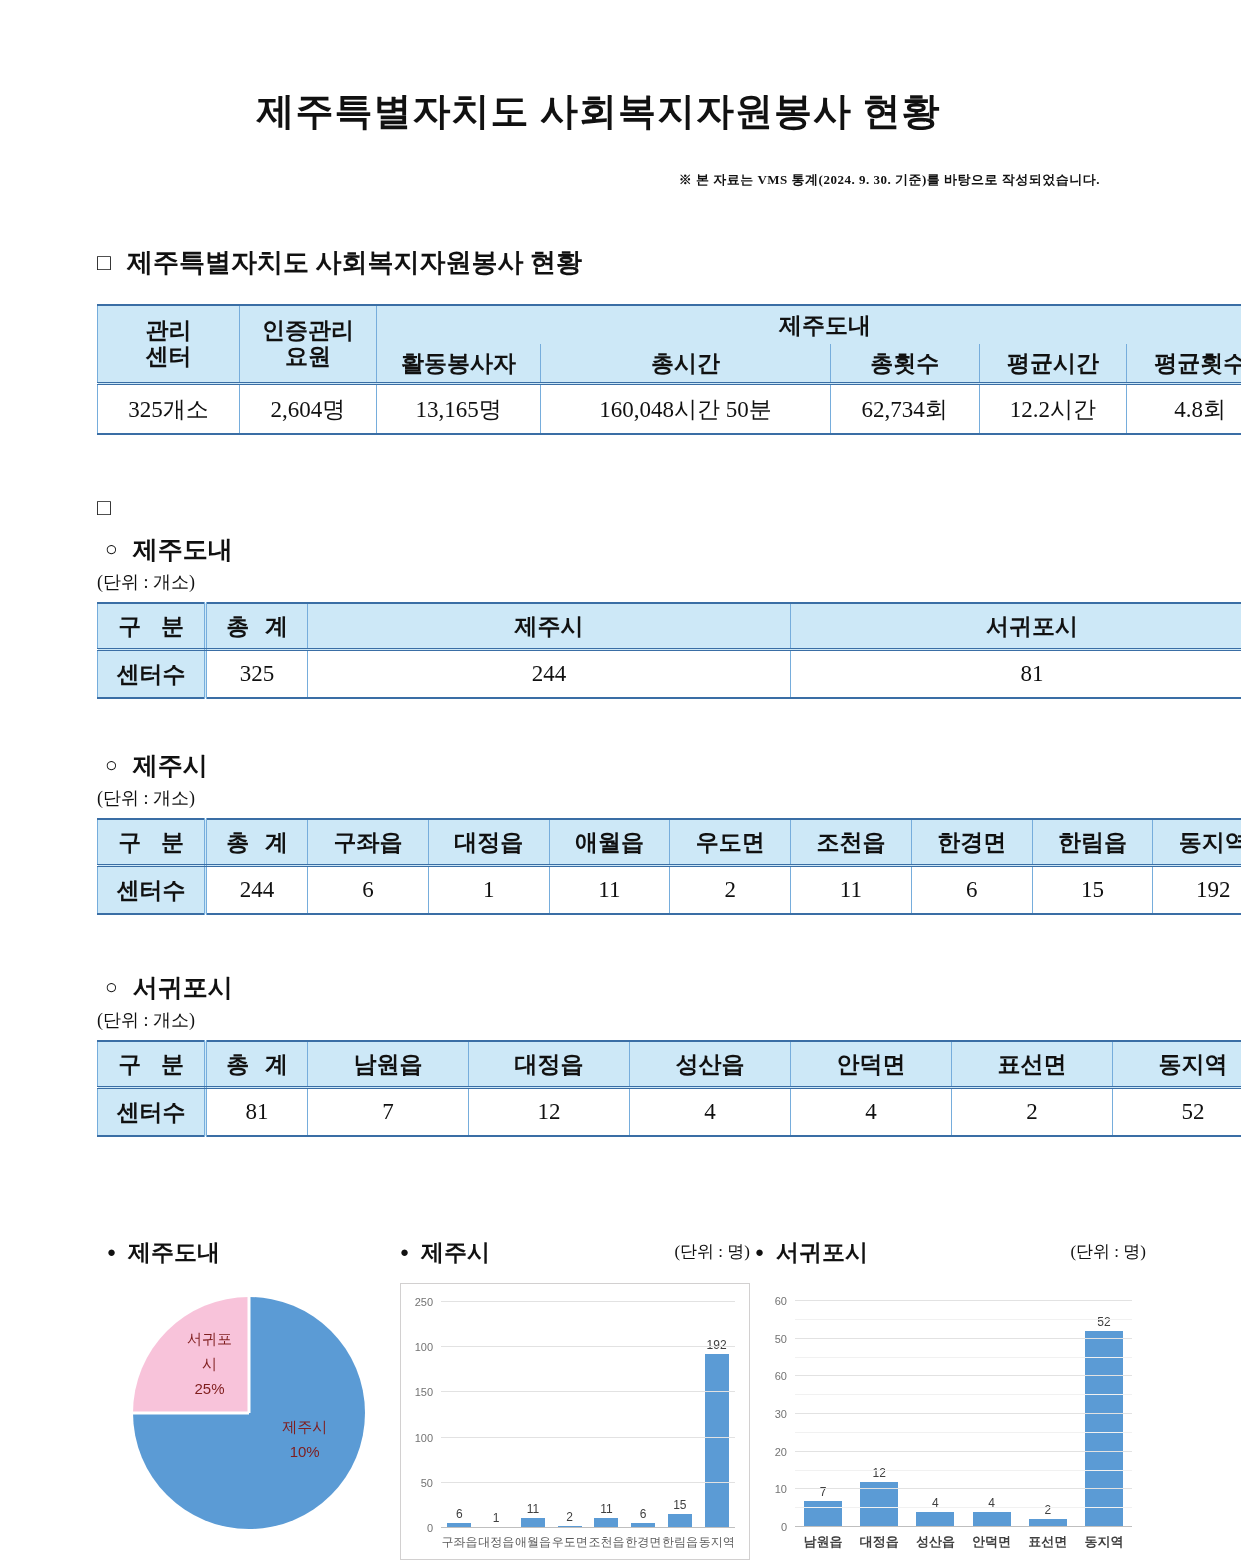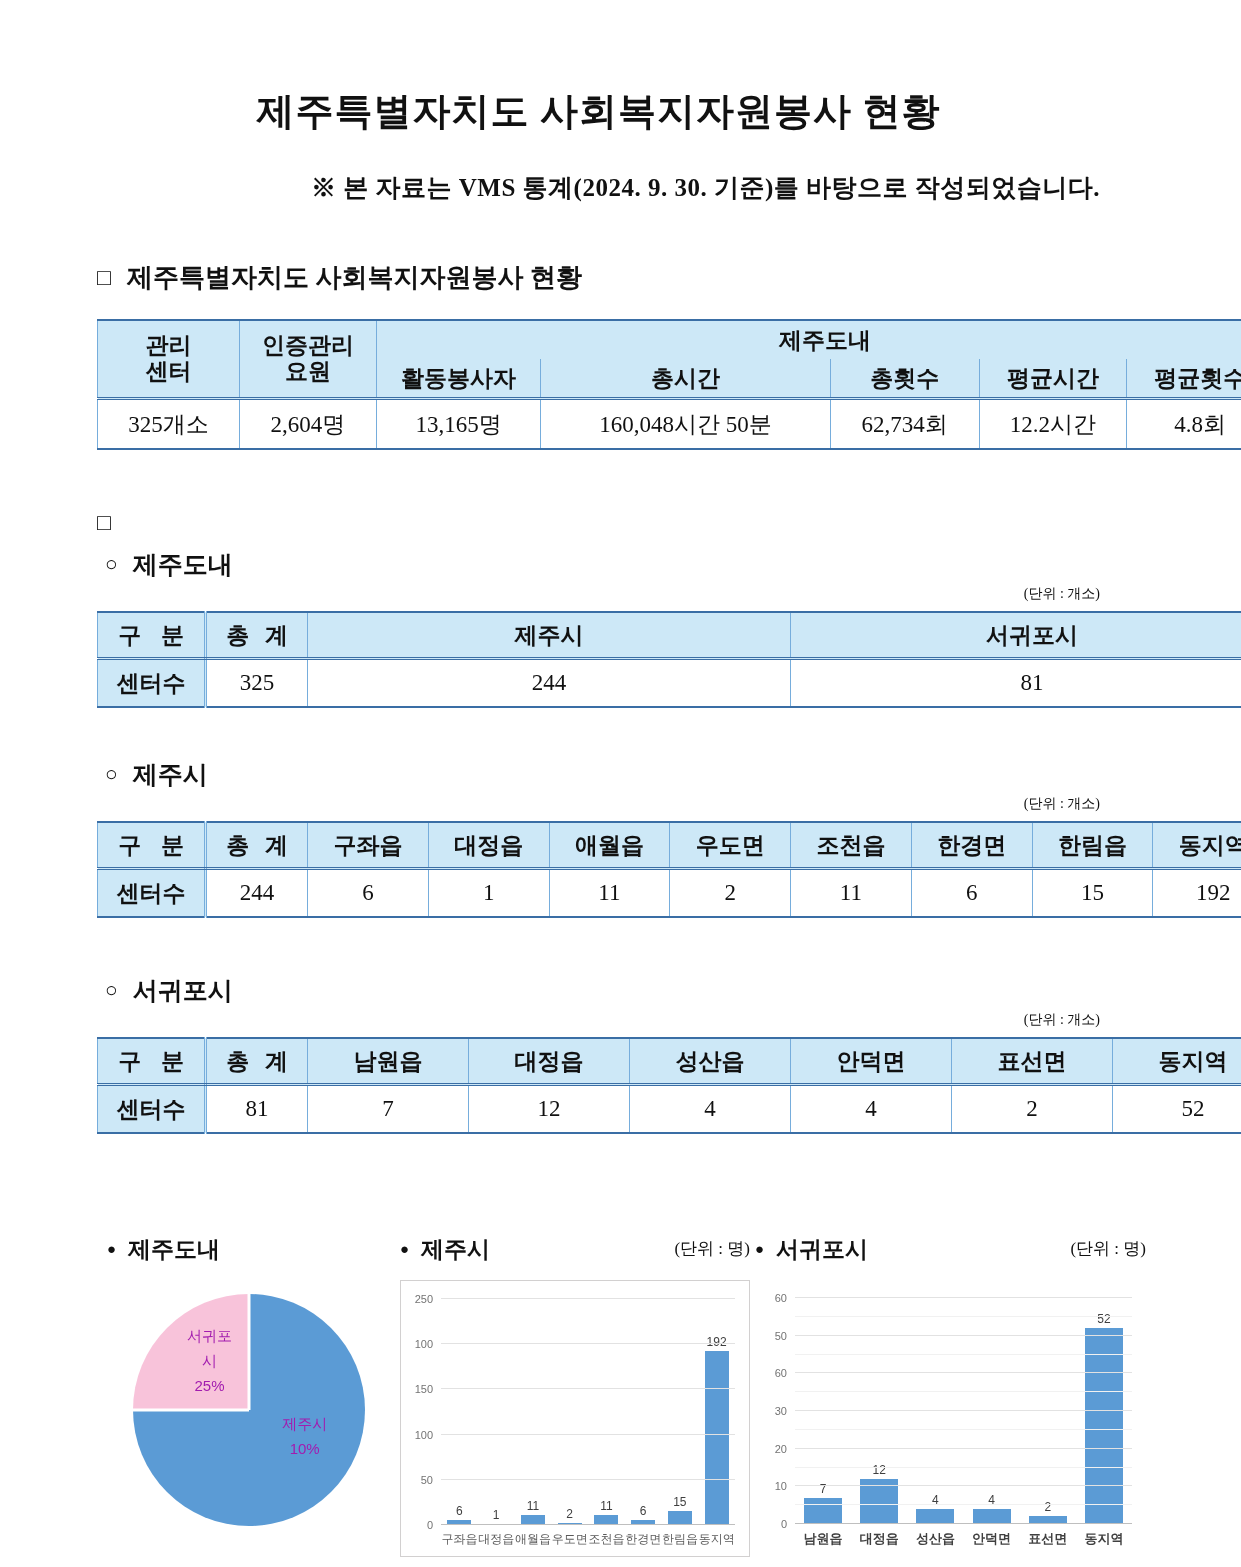--- a/index.html
+++ b/index.html
@@ -2,28 +2,28 @@
 <html lang="ko" style="--header-bg: #CDE8F7; --line-dark: #3A6EA5; --line-light: #76ADDC;"><head>
 <meta charset="utf-8">
 <style>
   html,body{margin:0;padding:0;background:#ffffff;}
   .page{position:relative;width:1241px;height:1567px;background:#fff;overflow:hidden;
         font-family:"Liberation Serif","DejaVu Serif",serif;color:#111;}
   .content{margin-left:97px;width:1003px;}
 
   
   .doc-title{margin-top:86px;text-align:center;font-size:38px;font-weight:bold;letter-spacing:1px;}
-  .doc-note{margin-top:34px;text-align:right;font-size:25px;font-weight:bold;letter-spacing:.5px;}
+  .doc-note{margin-top:34px;text-align:right;font-size:13px;font-weight:bold;letter-spacing:.5px;}
   .sec-heading{margin-top:56px;font-size:26px;font-weight:bold;display:flex;align-items:center;}
   .sec-heading .sq{font-size:23px;margin-right:16px;font-weight:normal;}
   .sub-heading{margin-top:12px;font-size:25px;font-weight:bold;display:flex;align-items:center;margin-left:8px;}
   .sub-heading.gap1{margin-top:50px;}
   .sub-heading.gap2{margin-top:56px;}
   .sub-heading .ci{font-size:21px;margin-right:15px;font-weight:normal;}
-  .unit-line{margin-top:4px;text-align:right;font-size:14px;}
+  .unit-line{margin-top:4px;text-align:left;font-size:18px;}
 
   
   table{border-collapse:collapse;table-layout:fixed;width:1177px;}
   th,td{text-align:center;vertical-align:middle;font-size:23px;padding:0 4px;
         border-left:1px solid var(--line-light);border-right:1px solid var(--line-light);}
   th{background:var(--header-bg);font-weight:bold;}
   td{font-weight:normal;}
   table{border-top:2px solid var(--line-dark);border-bottom:2px solid var(--line-dark);}
   .summary-table{margin-top:24px;}
   .summary-table tr.h1 th{height:38px;}
@@ -52,21 +52,21 @@
   .chart-title .dot{font-size:15px;margin-right:12px;}
   .col-pie .chart-title{margin-left:10px;}
   .chart-unit{font-size:17px;font-family:"Liberation Serif","DejaVu Serif",serif;}
 
   
   .pie-wrap{position:relative;width:232px;height:232px;margin:26px 0 0 36px;}
   .pie{width:232px;height:232px;border-radius:50%;}
   .pie-line-v{position:absolute;left:50%;top:0;width:3px;height:50%;background:#fff;transform:translateX(-50%);}
   .pie-line-h{position:absolute;left:0;top:50%;height:3px;width:50%;background:#fff;transform:translateY(-50%);}
   .pie-label{position:absolute;font-family:"Liberation Sans","DejaVu Sans",sans-serif;
-             font-size:15px;color:#a21caf;text-align:center;line-height:1.65;}
+             font-size:15px;color:#7f1d1d;text-align:center;line-height:1.65;}
   .pie-label-1{left:12%;top:13%;width:42%;}
   .pie-label-0{left:56%;top:51%;width:36%;}
 
   
   .bar-chart{position:relative;margin-top:12px;background:#fff;
              font-family:"Liberation Sans","DejaVu Sans",sans-serif;}
   .bar-chart.bordered{border:1px solid #d2d0d0;}
   .chart-inner{padding:18px 10px 8px 8px;}
   .plot{position:relative;height:226px;}
   .ticks{position:absolute;left:0;top:0;bottom:0;width:28px;}

